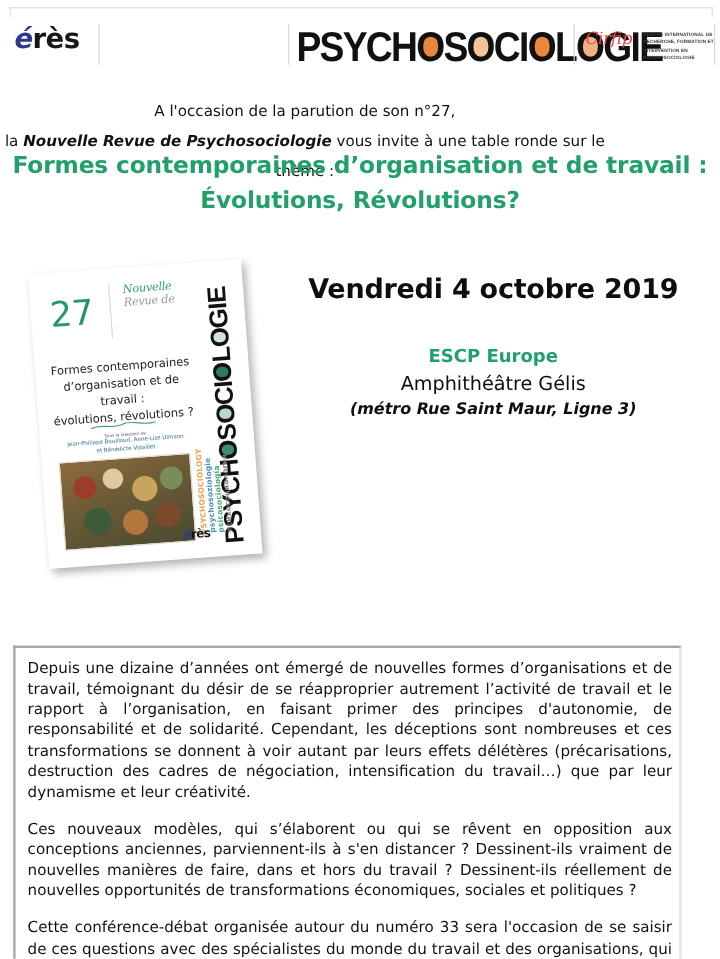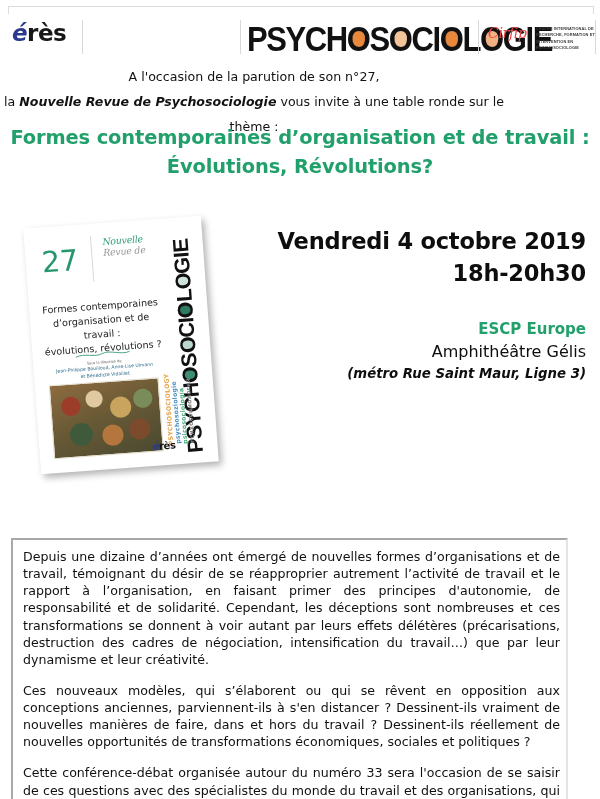--- a/index.html
+++ b/index.html
@@ -141,21 +141,21 @@
     font-weight: 700;
     letter-spacing: 0.12px;
     color: #3a3a3a;
     line-height: 1.62;
     text-transform: uppercase;
   }
 
   
   .intro {
     position: absolute;
-    top: 64px; left: 0; width: 508px;
+    top: 80px; left: 0; width: 508px;
     text-align: center;
   }
   .intro-line {
     font-family: "DejaVu Sans", sans-serif;
     font-size: 12.6px;
     color: #121212;
     line-height: 2.0;
   }
   .intro-line b {
     font-weight: 700;
@@ -320,21 +320,21 @@
     letter-spacing: -0.4px;
   }
   .cover-eres .e-accent { color: #2b3a8f; font-style: italic; font-weight: 700; }
   .cover-eres .rest { color: #171717; }
 
   
   .info-col {
     position: absolute;
     left: 236px; top: 226px;
     width: 350px;
-    text-align: right;
+    text-align: center;
   }
   .info-date {
     font-family: "DejaVu Sans", sans-serif;
     font-weight: 700;
     font-size: 22.5px;
     color: #0e0e0e;
     line-height: 1.42;
     letter-spacing: -0.2px;
   }
   .info-venue-gap { height: 28px; }
@@ -460,21 +460,20 @@
         <span class="cv4">психосоциология</span>
       </div>
 
       <div class="cover-eres"><span class="e-accent">é</span><span class="rest">rès</span></div>
     </div>
   </div>
 </div>
 
 <div class="info-col">
   <div class="info-date">Vendredi 4 octobre 2019</div>
-  <div class="info-date">18h-20h30</div>
   <div class="info-venue-gap"></div>
   <div class="info-org">ESCP Europe</div>
   <div class="info-hall">Amphithéâtre Gélis</div>
   <div class="info-addr">(métro Rue Saint Maur, Ligne 3)</div>
 </div>
 
 <div class="textbox">
   <p class="para">Depuis une dizaine d’années ont émergé de nouvelles formes d’organisations et de travail, témoignant du désir de se réapproprier autrement l’activité de travail et le rapport à l’organisation, en faisant primer des principes d'autonomie, de responsabilité et de solidarité. Cependant, les déceptions sont nombreuses et ces transformations se donnent à voir autant par leurs effets délétères (précarisations, destruction des cadres de négociation, intensification du travail…) que par leur dynamisme et leur créativité.</p>
   <p class="para">Ces nouveaux modèles, qui s’élaborent ou qui se rêvent en opposition aux conceptions anciennes, parviennent-ils à s'en distancer ? Dessinent-ils vraiment de nouvelles manières de faire, dans et hors du travail ? Dessinent-ils réellement de nouvelles opportunités de transformations économiques, sociales et politiques ?</p>
   <p class="para">Cette conférence-débat organisée autour du numéro 33 sera l'occasion de se saisir de ces questions avec des spécialistes du monde du travail et des organisations, qui interrogeront ces formes émergentes et les imaginaires qui les sous-tendent.</p>

